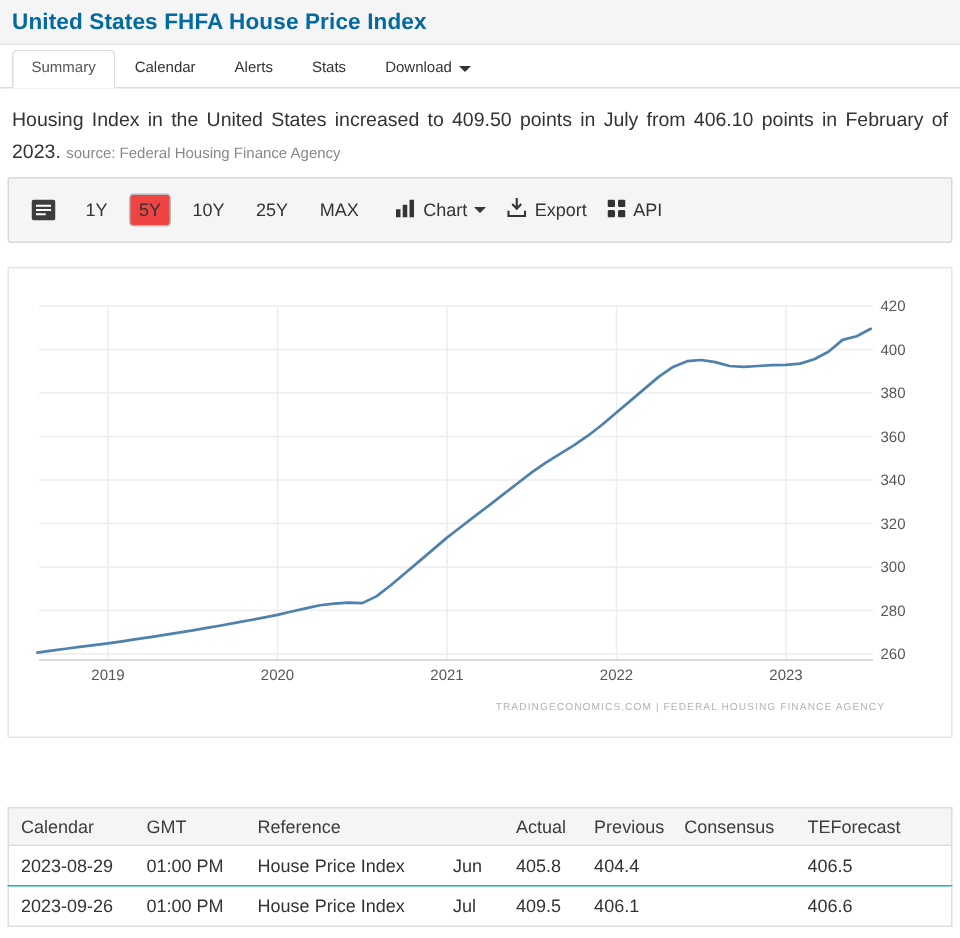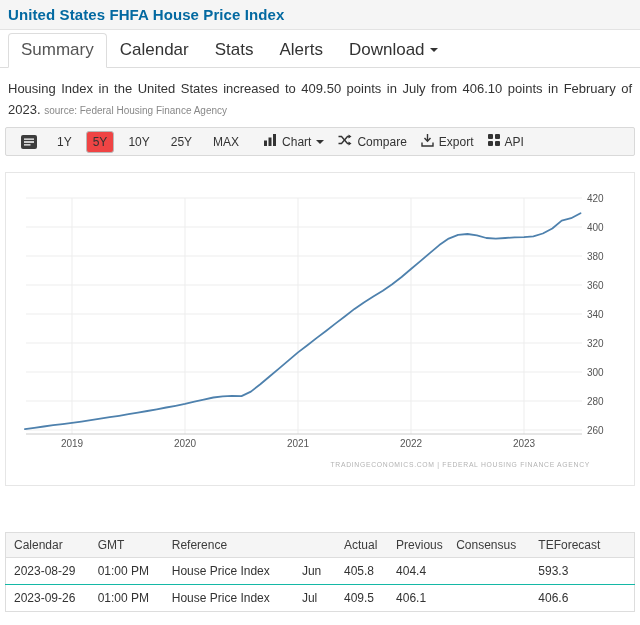--- a/index.html
+++ b/index.html
@@ -6,30 +6,30 @@
   html,body { margin:0; padding:0; }
   body {
     width:640px; height:625px; overflow:hidden;
     background:#fff; font-family:"Liberation Sans", sans-serif; color:#333;
   }
   
   .title-bar { background:#f5f5f5; border-bottom:1px solid #e3e3e3; padding:6px 8px 6px; }
   .title-bar h1 { margin:0; font-size:15px; font-weight:bold; color:#0369a1; letter-spacing:.1px; }
   
   .tabs { display:flex; align-items:flex-end; border-bottom:1px solid #ddd; padding:3px 0 0 8px; background:#fff; }
-  .tab { font-size:17px; color:#333; padding:6px 12px 7px; margin-bottom:-1px;
+  .tab { font-size:10px; color:#333; padding:6px 12px 7px; margin-bottom:-1px;
          border:1px solid transparent; cursor:pointer; display:flex; align-items:center; gap:5px; }
   .tab.active { background:#fff; border-color:#ddd #ddd #fff; border-radius:4px 4px 0 0; color:#555; }
   .caret { width:0; height:0; border-left:4px solid transparent; border-right:4px solid transparent;
            border-top:4px solid #333; display:inline-block; }
   
   .desc { margin:10px 8px 0; text-align:justify; font-size:13px; line-height:1.62; color:#333; }
   .desc .src { font-size:10px; color:#888; }
   
-  .toolbar { margin:7px 5px 16px; height:29px; background:#f5f5f5; border:1px solid #d9d9d9; border-radius:2px;
+  .toolbar { margin:7px 5px 16px; height:44px; background:#f5f5f5; border:1px solid #d9d9d9; border-radius:2px;
              display:flex; align-items:center; padding:0 4px 0 8px; font-size:12px; color:#333; }
   .tb-btn { background:none; border:1px solid transparent; font:inherit; color:#333; display:flex;
             align-items:center; gap:5px; padding:3px 6px; cursor:pointer; border-radius:3px; white-space:nowrap; }
   .ranges { display:flex; align-items:center; margin:0 4px 0 6px; }
   .range { padding:3px 6px; margin-right:7px; }
   .range.active { background:#ef4444; border-color:#b9b9b9; }
   .news-glyph { display:inline-flex; }
   
   .chart-card { margin:8px 5px 0; border:1px solid #e6e6e6; height:314px; position:relative; background:#fff; }
   .chart-card svg { position:absolute; left:0; top:0; }
@@ -53,24 +53,24 @@
 </div>
 
 <nav class="tabs" id="tabs">
     <div class="tab active">
       <span>Summary</span>
     </div>
     <div class="tab">
       <span>Calendar</span>
     </div>
     <div class="tab">
+      <span>Alerts</span>
+    </div>
+    <div class="tab">
       <span>Stats</span>
-    </div>
-    <div class="tab">
-      <span>Alerts</span>
     </div>
     <div class="tab">
       <span>Download</span>
       <span class="caret"></span>
     </div>
   </nav>
 
 <p class="desc"><span>Housing Index in the United States increased to 409.50 points in July from 406.10 points in February of 2023.</span> <span class="src">source: Federal Housing Finance Agency</span></p>
 
 <div class="toolbar">
@@ -92,31 +92,20 @@
   <button class="tb-btn">
     <span>
       <svg width="13" height="12" viewBox="0 0 13 12">
           <rect x="0" y="6.5" width="3" height="5.5" fill="#333"></rect>
           <rect x="4.5" y="3.5" width="3" height="8.5" fill="#333"></rect>
           <rect x="9" y="0" width="3" height="12" fill="#333"></rect>
         </svg>
     </span>
     <span>Chart</span>
     <span class="caret"></span>
-  </button>
-  <button class="tb-btn">
-    <span>
-      <svg width="14" height="12" viewBox="0 0 14 12" fill="none" stroke="#333" stroke-width="1.4">
-          <path d="M0.5 2.5h3l6 7h2.5"></path>
-          <path d="M0.5 9.5h3l6-7h2.5"></path>
-          <path d="M10.5 0.5 13.5 2.5 10.5 4.5z" fill="#333" stroke="none"></path>
-          <path d="M10.5 7.5 13.5 9.5 10.5 11.5z" fill="#333" stroke="none"></path>
-        </svg>
-    </span>
-    <span>Compare</span>
   </button>
   <button class="tb-btn">
     <span>
       <svg width="13" height="13" viewBox="0 0 13 13" fill="none" stroke="#333" stroke-width="1.4">
           <path d="M6.5 0v6.2"></path>
           <path d="M3.5 4 6.5 7.2 9.5 4"></path>
           <path d="M1 8.5V12h11V8.5"></path>
         </svg>
     </span>
     <span>Export</span>
@@ -196,21 +185,21 @@
       </thead>
     <tbody id="calBody">
         <tr>
           <td>2023-08-29</td>
           <td>01:00 PM</td>
           <td>House Price Index</td>
           <td>Jun</td>
           <td class="al-r">405.8</td>
           <td class="al-r">404.4</td>
           <td class="al-r"></td>
-          <td class="al-r pad-end">593.3</td>
+          <td class="al-r pad-end">406.5</td>
         </tr>
         <tr>
           <td>2023-09-26</td>
           <td>01:00 PM</td>
           <td>House Price Index</td>
           <td>Jul</td>
           <td class="al-r">409.5</td>
           <td class="al-r">406.1</td>
           <td class="al-r"></td>
           <td class="al-r pad-end">406.6</td>

